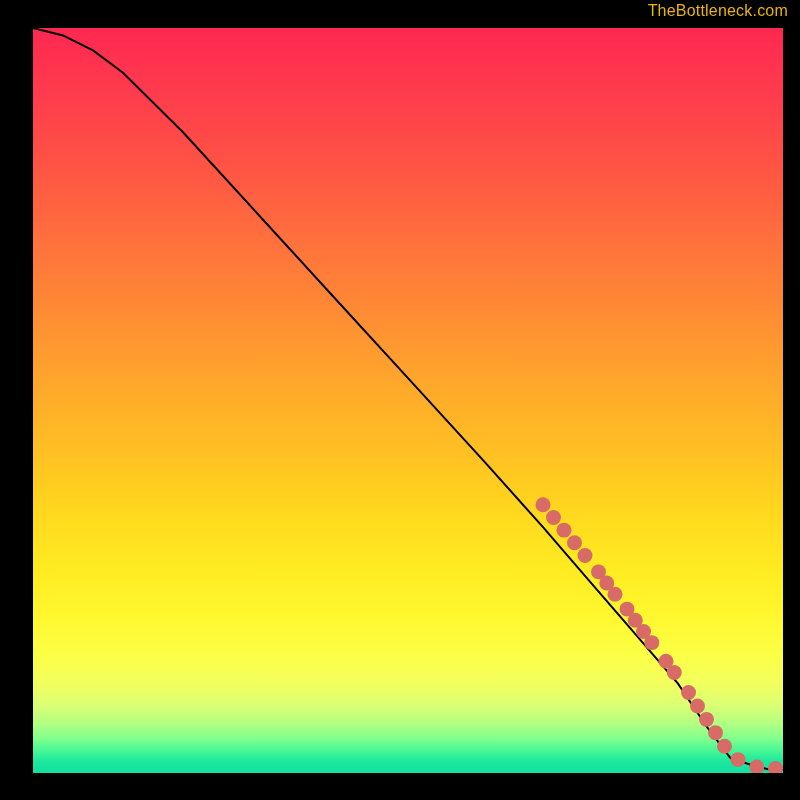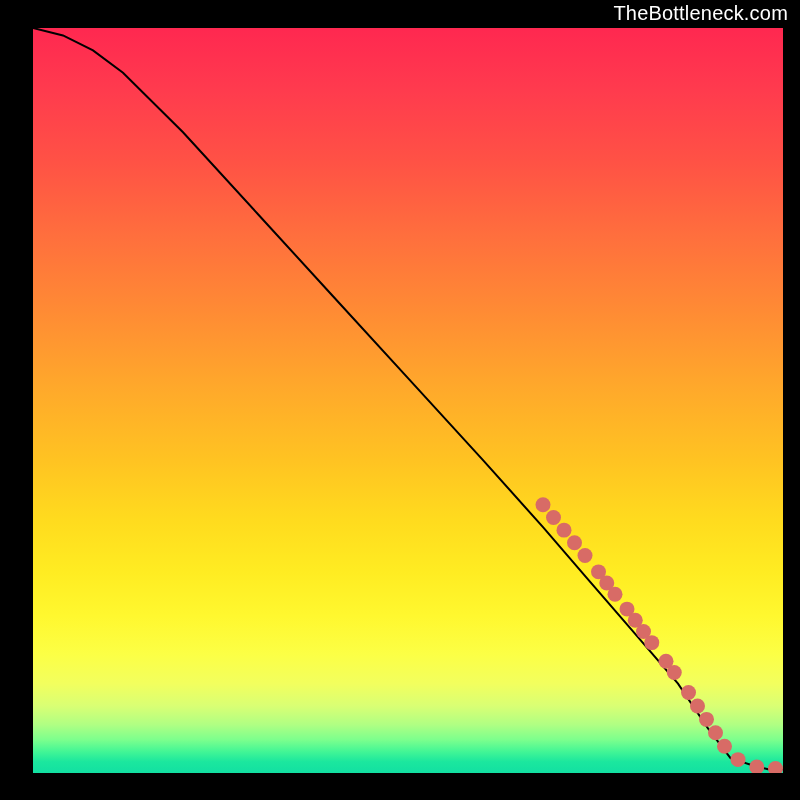--- a/index.html
+++ b/index.html
@@ -9,22 +9,22 @@
     width: 800px;
     height: 800px;
     overflow: hidden;
     position: relative;
     font-family: Arial, sans-serif;
   }
   .attribution {
     position: absolute;
     top: 2px;
     right: 12px;
-    color: #ffffff;
-    font-size: 20px;
+    color: #eab308;
+    font-size: 16px;
     letter-spacing: 0.2px;
   }
   .plot-area {
     position: absolute;
     left: 33px;
     top: 28px;
     width: 750px;
     height: 745px;
   }
   .gradient-bg {

